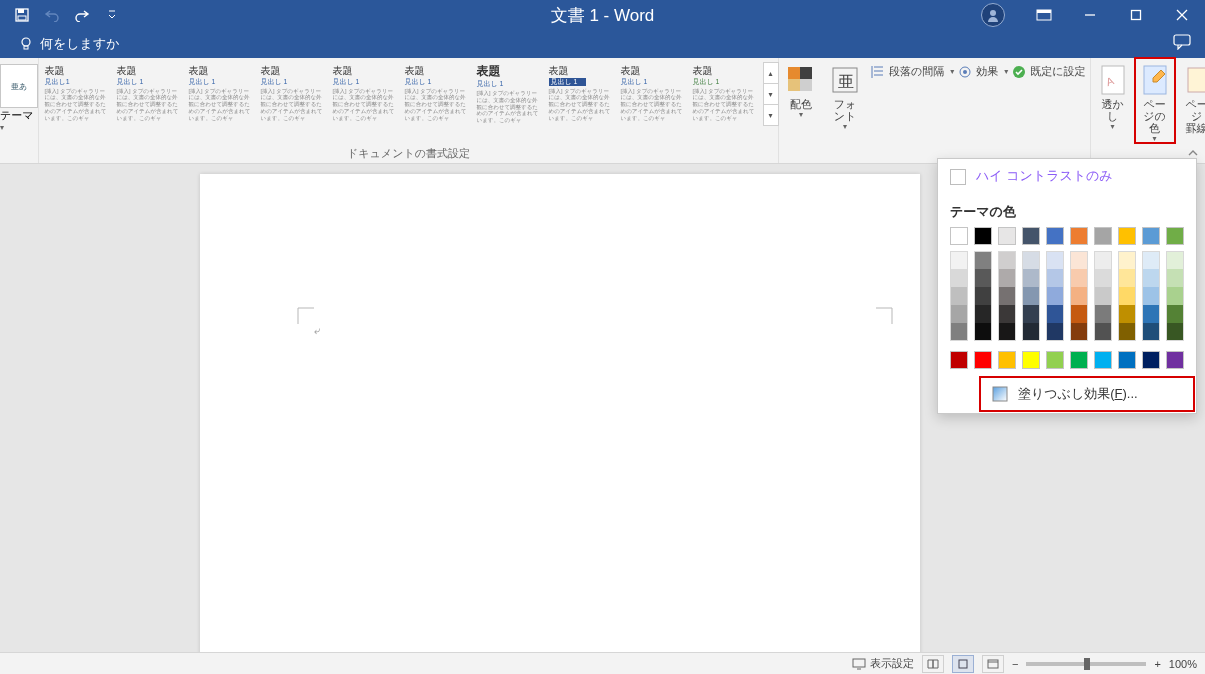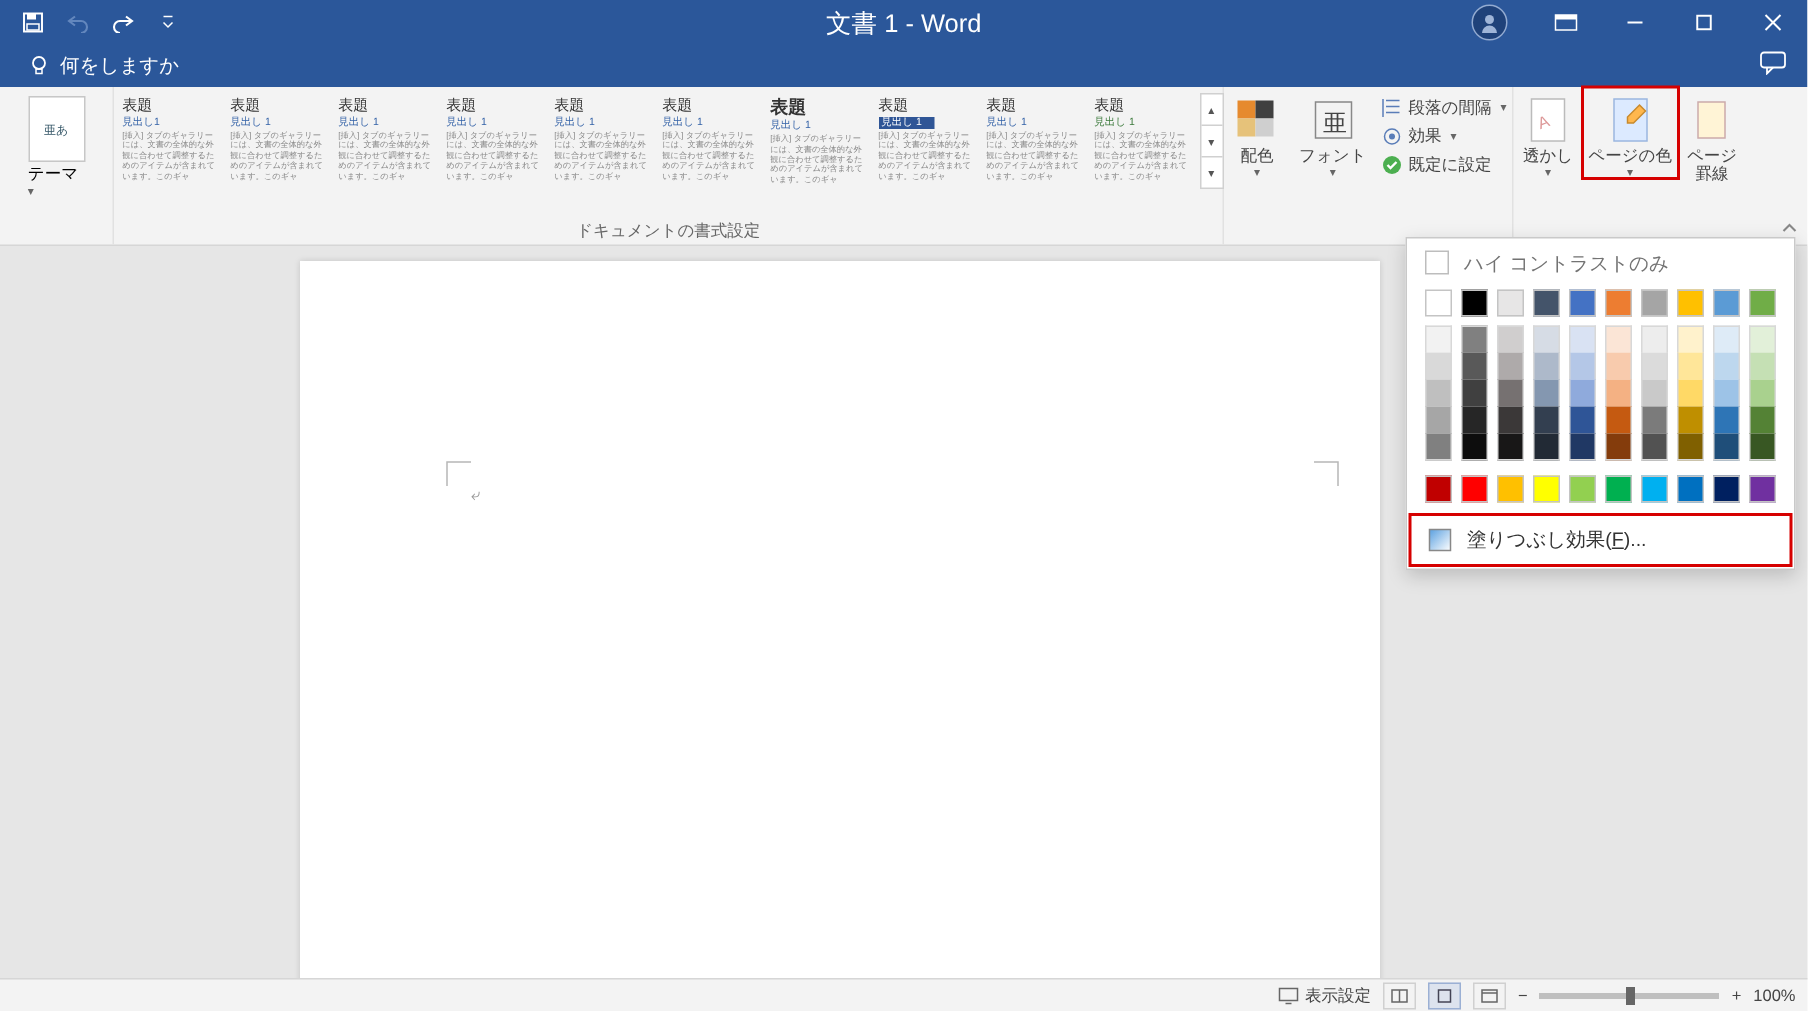--- a/index.html
+++ b/index.html
@@ -44,21 +44,21 @@
 .gitem.variant-bar .gsub { display:inline-block; background:#2f5596; color:#fff; padding:0 8px 0 2px; }
 .gitem.variant-green .gsub { color:#3b7a3b; }
 .gallery .updown { width:16px; height:64px; border:1px solid #d0d0d0; background:#fff; margin-top:4px; display:flex; flex-direction:column; }
 .gallery .updown div { flex:1; display:flex; align-items:center; justify-content:center; border-bottom:1px solid #d0d0d0; font-size:8px; color:#555; }
 .gallery .updown div:last-child { border:none; }
 .vstack { display:flex; flex-direction:column; align-items:center; justify-content:flex-start; padding:6px 6px 0; font-size:11px; color:#444; }
 .vstack .icon { width:32px; height:32px; display:flex; align-items:center; justify-content:center; margin-bottom:2px; }
 .vstack .cap { font-size:11px; line-height:1.1; text-align:center; }
 .vstack .dd { font-size:8px; color:#666; }
 
-.lines { display:flex; flex-direction:column; padding:6px 4px 0; font-size:11px; color:#444; gap:4px; }
+.lines { display:flex; flex-direction:row; padding:6px 4px 0; font-size:11px; color:#444; gap:4px; }
 .lineitem { display:flex; align-items:center; gap:4px; white-space:nowrap; }
 .lineitem svg { flex:0 0 auto; }
 
 .redbox { outline:2px solid #d60000; outline-offset:-1px; }
 
 
 .collapse { position:absolute; right:6px; bottom:2px; font-size:11px; color:#666; }
 
 
 .docarea { position:absolute; left:0; top:164px; right:0; bottom:22px; background:#e6e6e6; overflow:hidden; }
@@ -71,35 +71,35 @@
 .statusbar .left { display:flex; gap:12px; align-items:center; }
 .statusbar .right { margin-left:auto; display:flex; gap:8px; align-items:center; }
 .viewbtn { width:22px; height:18px; border:1px solid #d0d0d0; display:flex; align-items:center; justify-content:center; }
 .viewbtn.active { background:#dde3ee; border-color:#9bb0d4; }
 .zoomslider { width:120px; height:4px; background:#bfbfbf; position:relative; }
 .zoomslider .thumb { position:absolute; left:58px; top:-4px; width:6px; height:12px; background:#666; }
 
 
 .colorpanel { position:absolute; right:8px; top:158px; width:260px; background:#fff; border:1px solid #c9c9c9; box-shadow:0 4px 12px rgba(0,0,0,.18); z-index:50; font-size:13px; color:#333; }
 .colorpanel .row { padding:8px 12px; }
-.colorpanel .hc { display:flex; align-items:flex-start; gap:10px; color:#737373; }
+.colorpanel .hc { display:flex; align-items:flex-end; gap:10px; color:#8b5cf6; }
 .colorpanel .hc .box { width:16px; height:16px; border:1px solid #bdbdbd; }
 .colorpanel .sect { font-weight:bold; padding:10px 12px 6px; }
 .swatchrow { display:flex; gap:6px; padding:0 12px 6px; }
 .sw { width:18px; height:18px; border:1px solid #c4c4c4; }
 .shadecols { display:flex; gap:6px; padding:0 12px 10px; }
 .shadecol { display:flex; flex-direction:column; gap:0; }
 .shadecol .s { width:18px; height:18px; border-left:1px solid #d8d8d8; border-right:1px solid #d8d8d8; }
 .shadecol .s:first-child { border-top:1px solid #d8d8d8; }
 .shadecol .s:last-child { border-bottom:1px solid #d8d8d8; }
 .menuitem { padding:10px 14px; display:flex; align-items:center; gap:10px; }
 .menuitem.nocolor { background:#e9e9e9; }
 .menuitem .underline { text-decoration:underline; }
 .menuitem .swempty { width:16px; height:16px; border:1px solid #bdbdbd; background:#fff; }
-.menuitem.red { outline:2px solid #d60000; outline-offset:-3px; }
+.menuitem.red { outline:2px solid #d60000; outline-offset:-3px;margin-left:40px; }
 </style>
 </head>
 <body>
 
 <div class="titlebar">
   <div class="qat">
     <div class="qbtn">
         <svg width="14" height="14" viewBox="0 0 14 14">
           <rect x="1" y="1" width="12" height="12" fill="none" stroke="#fff" stroke-width="1.3"></rect>
           <rect x="3" y="1" width="6" height="4" fill="#fff"></rect>
@@ -346,20 +346,21 @@
       </svg>
     <span class="cursor">⤶</span>
   </div>
 </div>
 
 <div class="colorpanel">
   <div class="row hc">
     <div class="box"></div>
     <span>ハイ コントラストのみ</span>
   </div>
+  <div class="sect">テーマの色</div>
   <div class="swatchrow" id="theme-swatches">
       <div class="sw" style="background: rgb(255, 255, 255);"></div>
       <div class="sw" style="background: rgb(0, 0, 0);"></div>
       <div class="sw" style="background: rgb(231, 230, 230);"></div>
       <div class="sw" style="background: rgb(68, 84, 106);"></div>
       <div class="sw" style="background: rgb(68, 114, 196);"></div>
       <div class="sw" style="background: rgb(237, 125, 49);"></div>
       <div class="sw" style="background: rgb(165, 165, 165);"></div>
       <div class="sw" style="background: rgb(255, 192, 0);"></div>
       <div class="sw" style="background: rgb(91, 155, 213);"></div>

